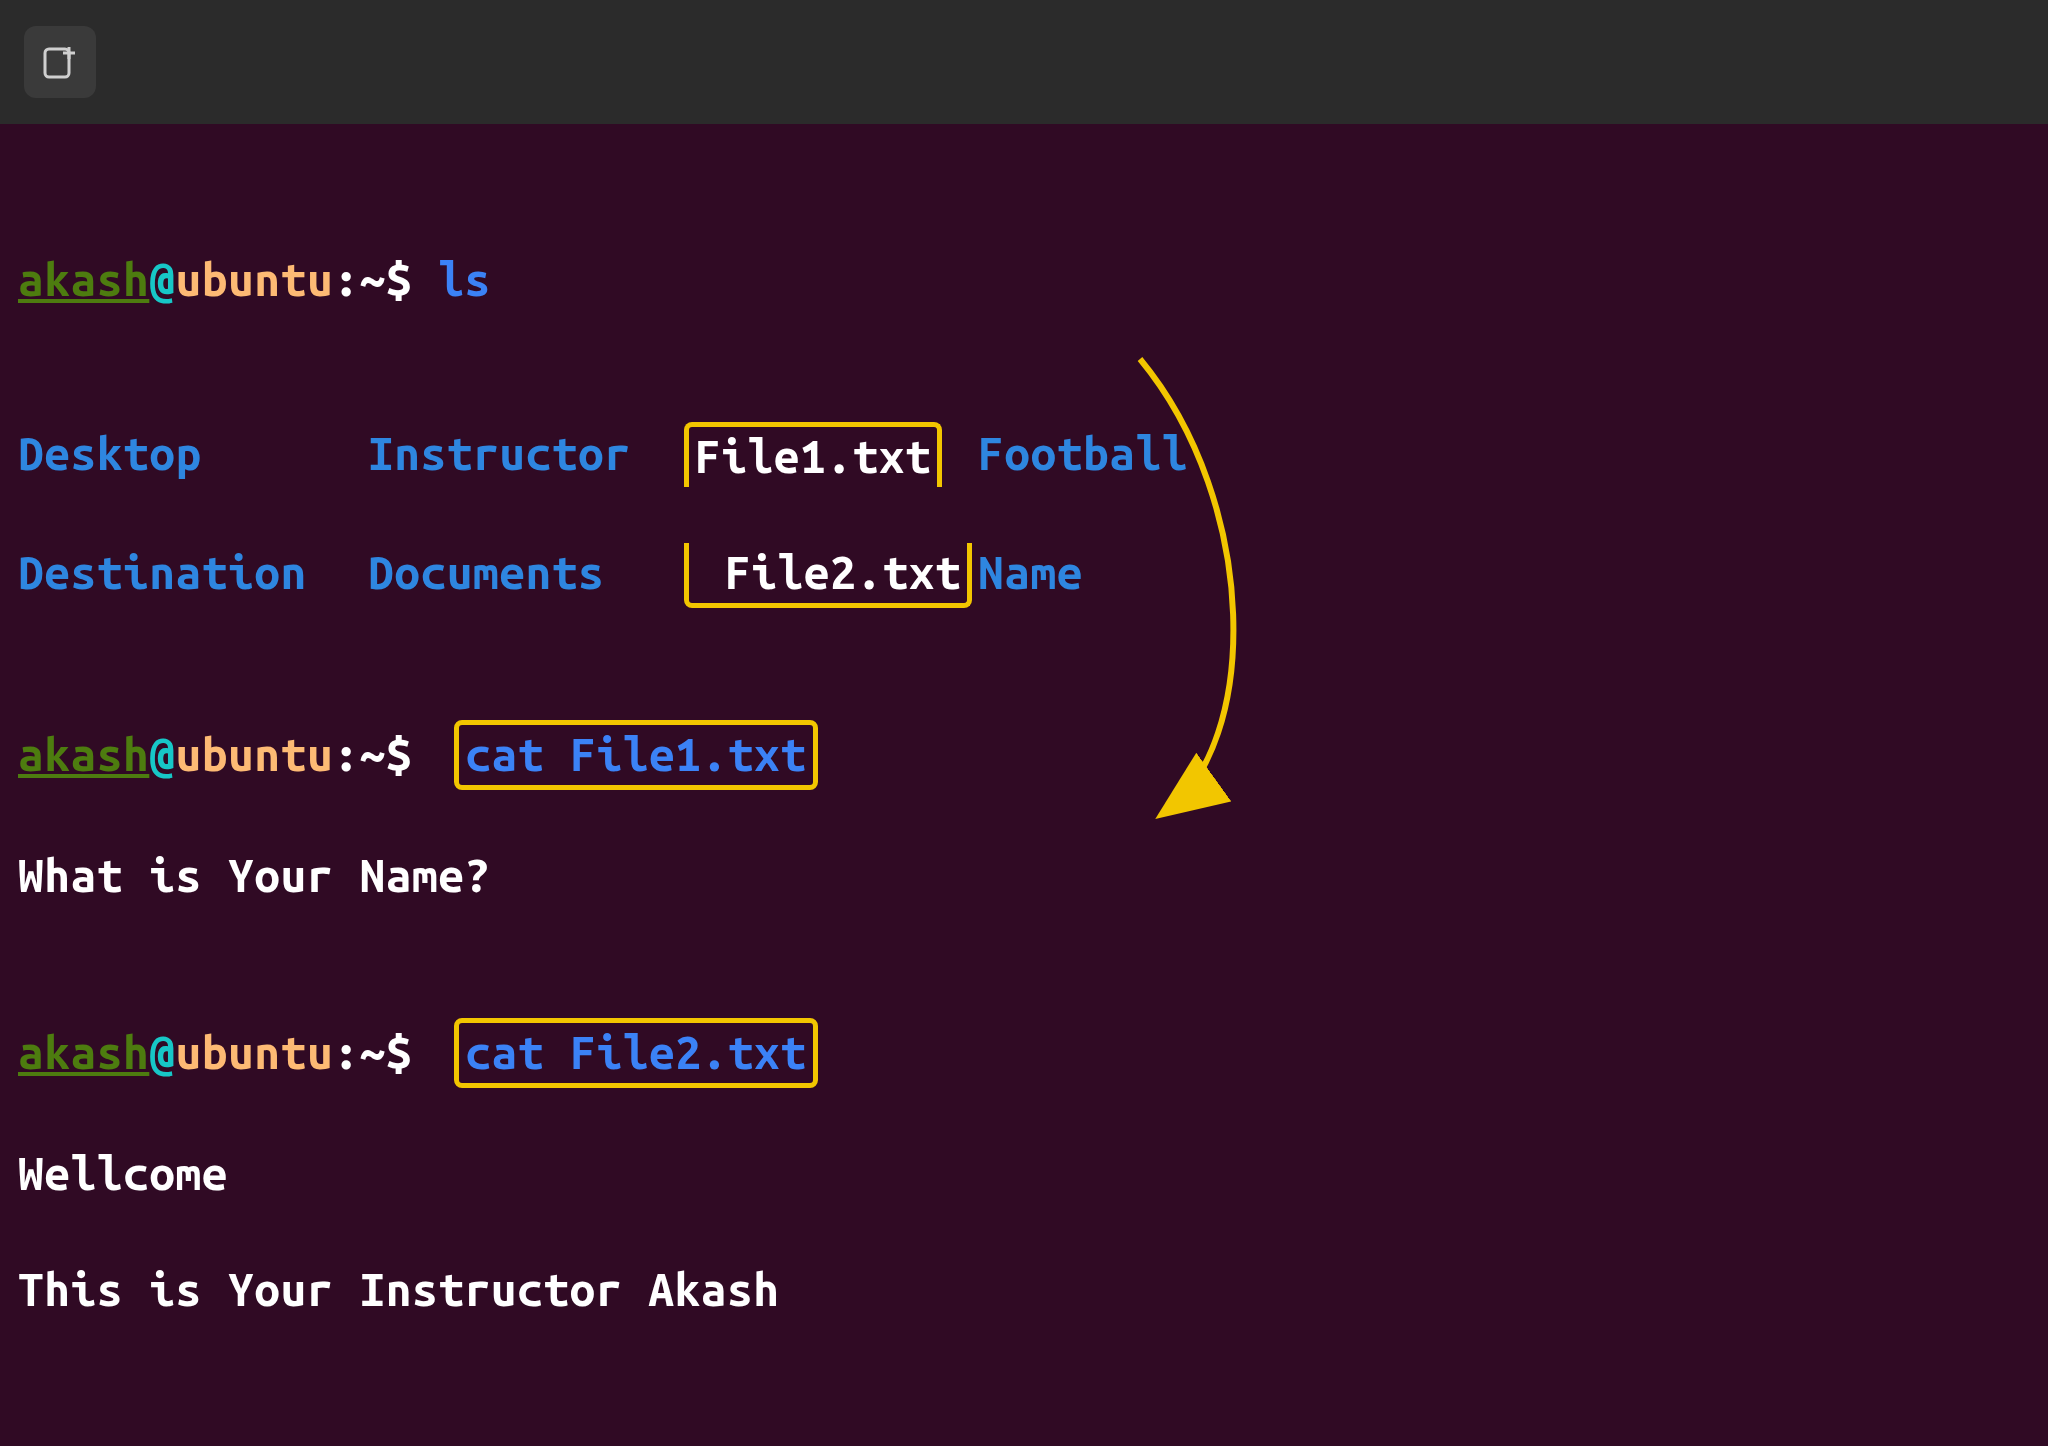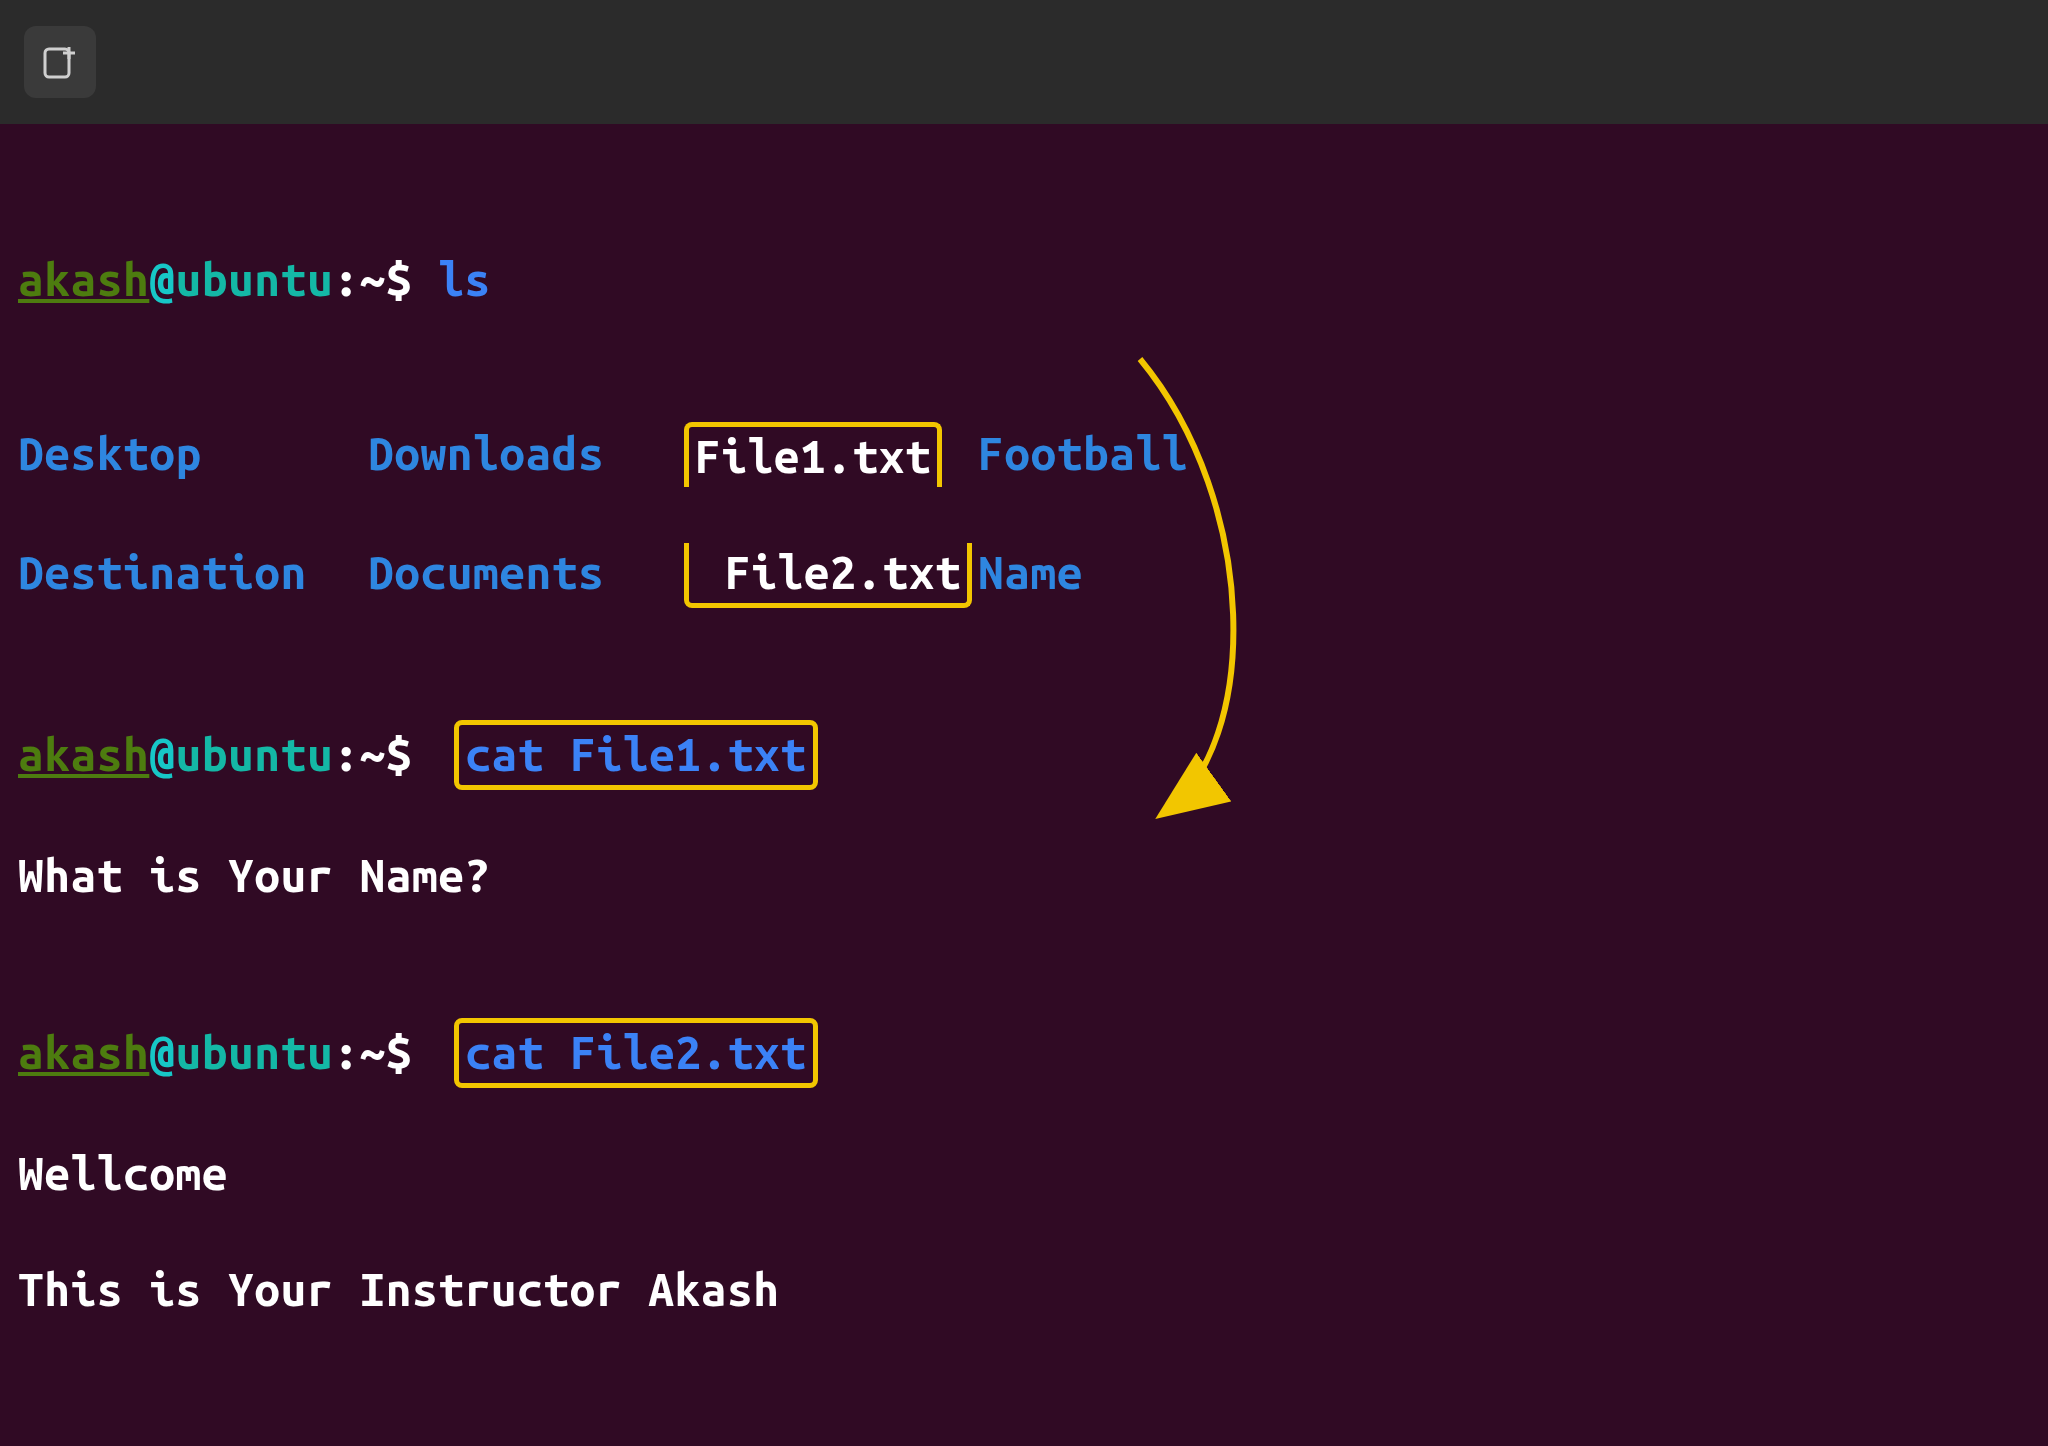--- a/index.html
+++ b/index.html
@@ -32,21 +32,21 @@
     padding: 10px 18px;
     font-family: "Ubuntu Mono", "DejaVu Sans Mono", Menlo, Consolas, monospace;
     font-size: 46px;
     line-height: 58px;
     letter-spacing: 0.5px;
     font-weight: 700;
     white-space: pre;
     color: #ffffff;
   }
   .user { color: #4d7c0f; font-weight: 800; text-decoration: underline; }
-  .host { color: #14b8a6; font-weight: 800; }
+  .host { color: #fdba74; font-weight: 800; }
   .at   { color: #17c7c7; font-weight: 800; }
   .colon{ color: #ffffff; font-weight: 800; }
   .cwd  { color: #ffffff; font-weight: 800; }
   .dollar{ color:#ffffff; font-weight: 800; }
   .cmd  { color:#3b82f6; font-weight: 800; }
   .dir  { color:#2e86e0; font-weight: 800; }
   .file { color:#ffffff; font-weight: 800; }
   .plain{ color:#ffffff; font-weight: 700; }
   .ls-row { display: flex; }
   .ls-col { display: inline-block; }
@@ -76,21 +76,21 @@
       <line x1="22" y1="10" x2="34" y2="10" stroke="#cfcfcf" stroke-width="3"></line>
       <line x1="28" y1="4" x2="28" y2="16" stroke="#cfcfcf" stroke-width="3"></line>
     </svg>
   </div>
 </div>
 
 <div class="term">
 
 <div><span class="user">akash</span><span class="at">@</span><span class="host">ubuntu</span><span class="colon">:</span><span class="cwd">~</span><span class="dollar">$</span> <span class="cmd">ls</span></div>
 
-<div class="ls-row"><span class="dir ls-col c1">Desktop</span><span class="dir ls-col c2">Downloads</span><span class="ls-col c3"><span class="hl file" style="border-bottom:none;border-bottom-left-radius:0;border-bottom-right-radius:0;">File1.txt</span></span><span class="dir ls-col c4">Football</span></div>
+<div class="ls-row"><span class="dir ls-col c1">Desktop</span><span class="dir ls-col c2">Instructor</span><span class="ls-col c3"><span class="hl file" style="border-bottom:none;border-bottom-left-radius:0;border-bottom-right-radius:0;">File1.txt</span></span><span class="dir ls-col c4">Football</span></div>
 <div class="ls-row"><span class="dir ls-col c1">Destination</span><span class="dir ls-col c2">Documents</span><span class="ls-col c3"><span class="hl file" style="border-top:none;border-top-left-radius:0;border-top-right-radius:0;padding-left:36px;">File2.txt</span></span><span class="dir ls-col c4">Name</span></div>
 
 <div><span class="user">akash</span><span class="at">@</span><span class="host">ubuntu</span><span class="colon">:</span><span class="cwd">~</span><span class="dollar">$</span> <span class="hl cmd">cat File1.txt</span></div>
 <div class="plain">What is Your Name?</div>
 
 <div><span class="user">akash</span><span class="at">@</span><span class="host">ubuntu</span><span class="colon">:</span><span class="cwd">~</span><span class="dollar">$</span> <span class="hl cmd">cat File2.txt</span></div>
 <div class="plain">Wellcome</div>
 <div class="plain">This is Your Instructor Akash</div>
 
 

